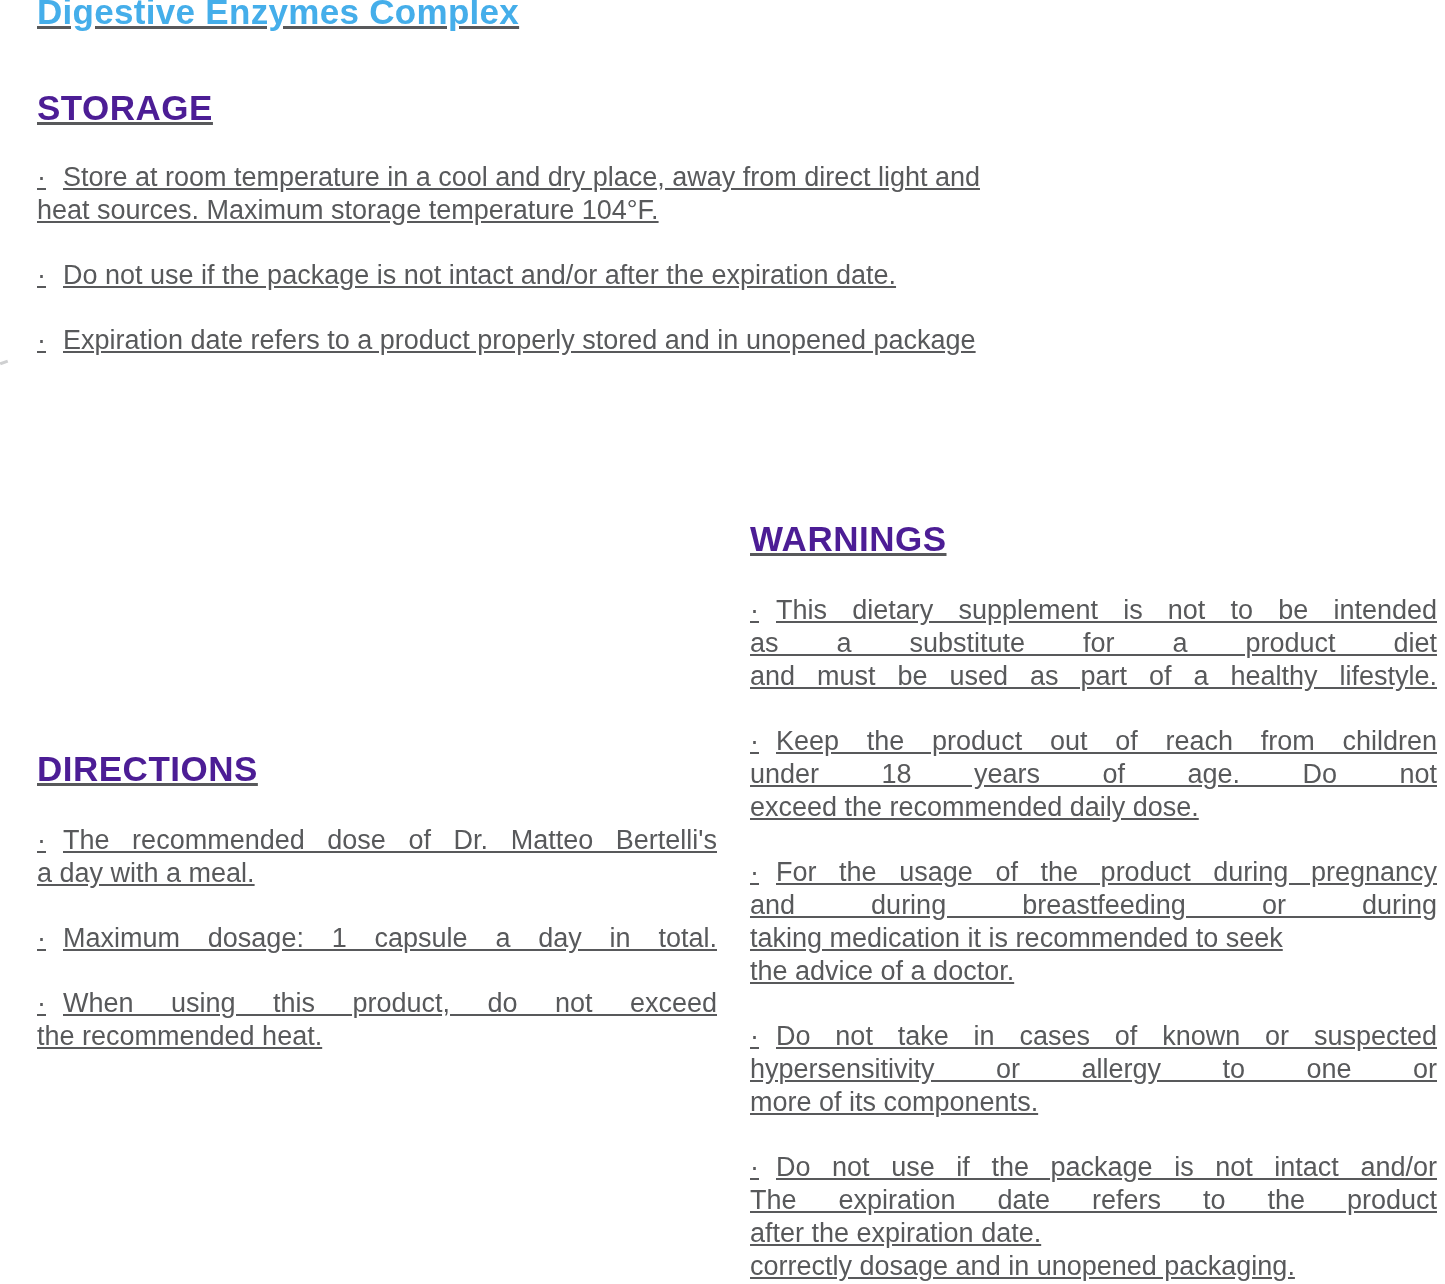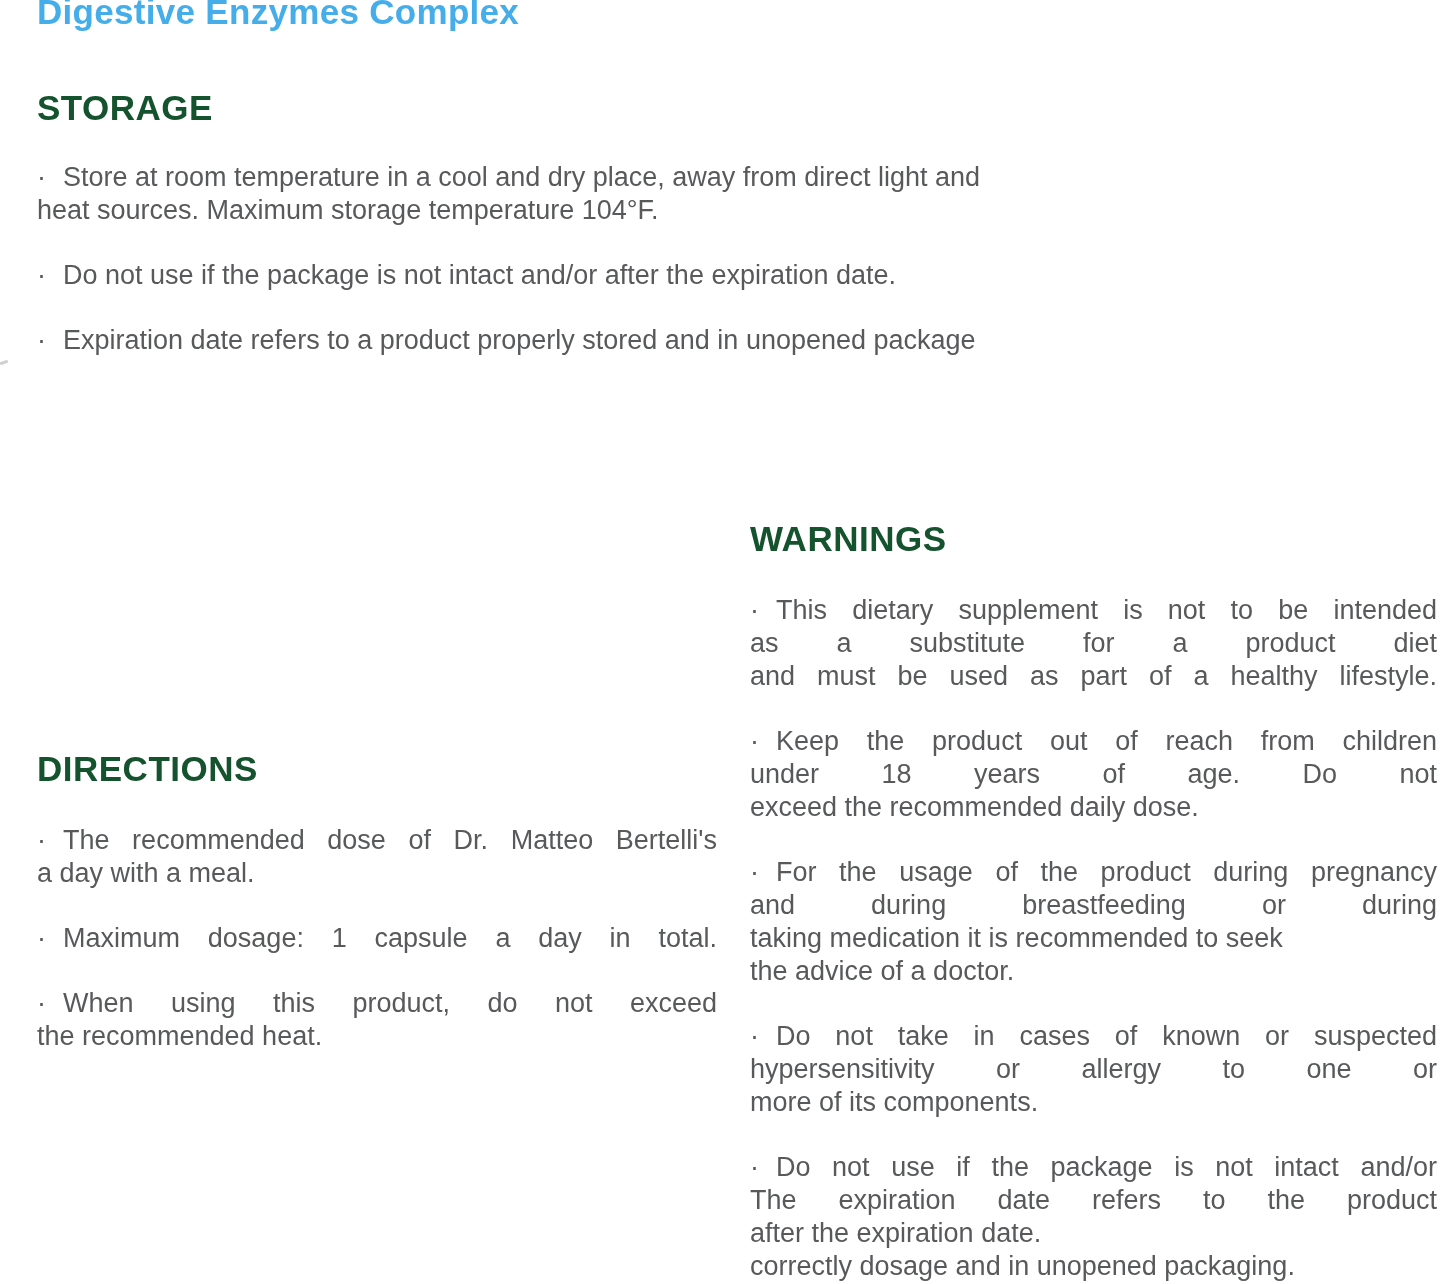--- a/index.html
+++ b/index.html
@@ -11,35 +11,36 @@
     position: relative;
     font-family: "Liberation Sans", sans-serif;
     color: #58595b;
   }
   .page {
     position: relative;
     width: 1445px;
     height: 1284px;
     padding: 0 8px 0 37px;
     overflow: hidden;
+    text-decoration: underline;
   }
   .title {
     font-size: 35px;
     line-height: 44px;
     font-weight: 700;
     letter-spacing: 0.3px;
     color: #45aeea;
     margin-top: -10px;
   }
   .section-heading {
     font-size: 35px;
     line-height: 44px;
     font-weight: 700;
     letter-spacing: 0.5px;
-    color: #14532d;
+    color: #4c1d95;
   }
   .storage-heading { margin-top: 52px; }
   .bullets { margin-top: 31px; }
   .columns .bullets { margin-top: 33px; }
   .bullet {
     font-size: 27px;
     line-height: 33px;
     margin-bottom: 32px;
     font-weight: 400;
   }

